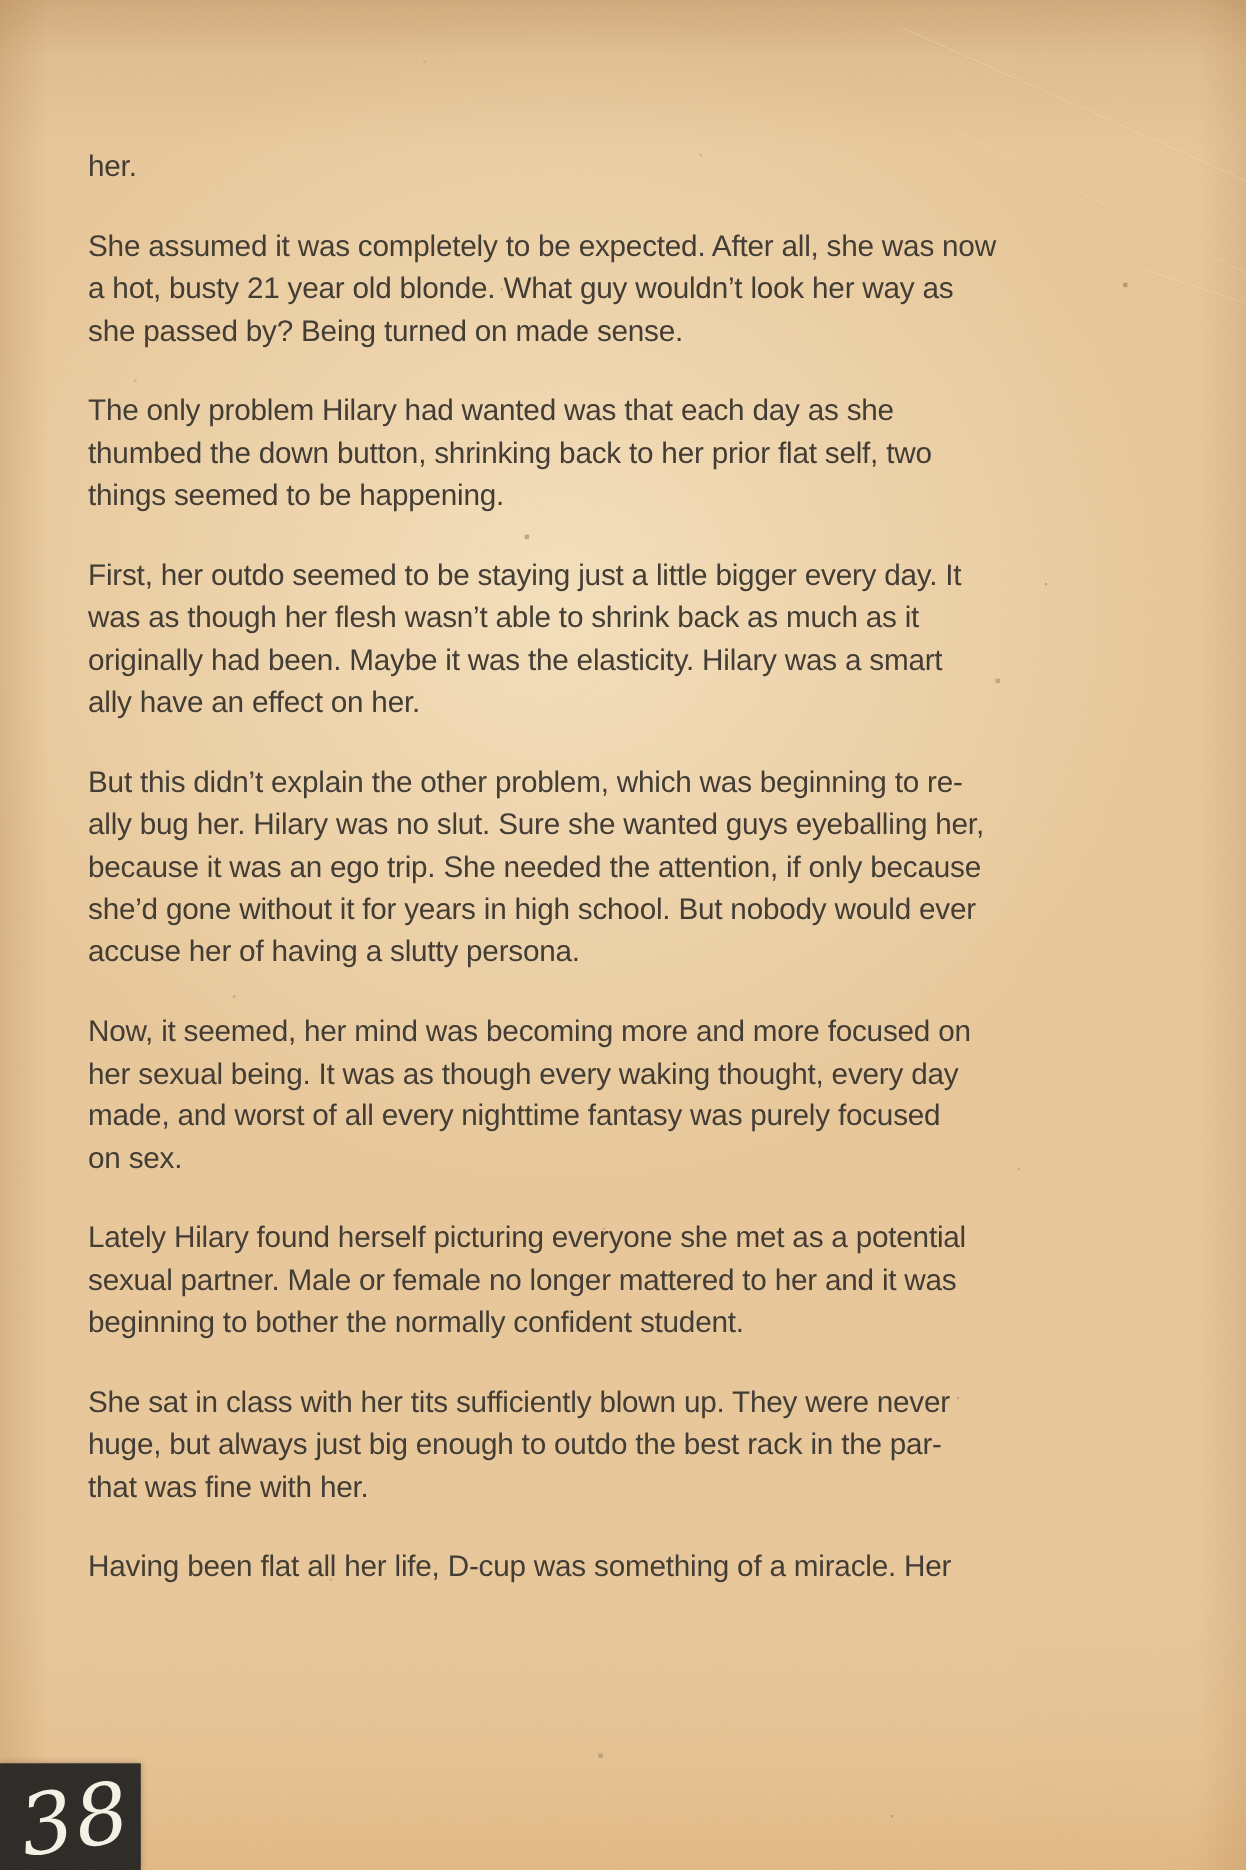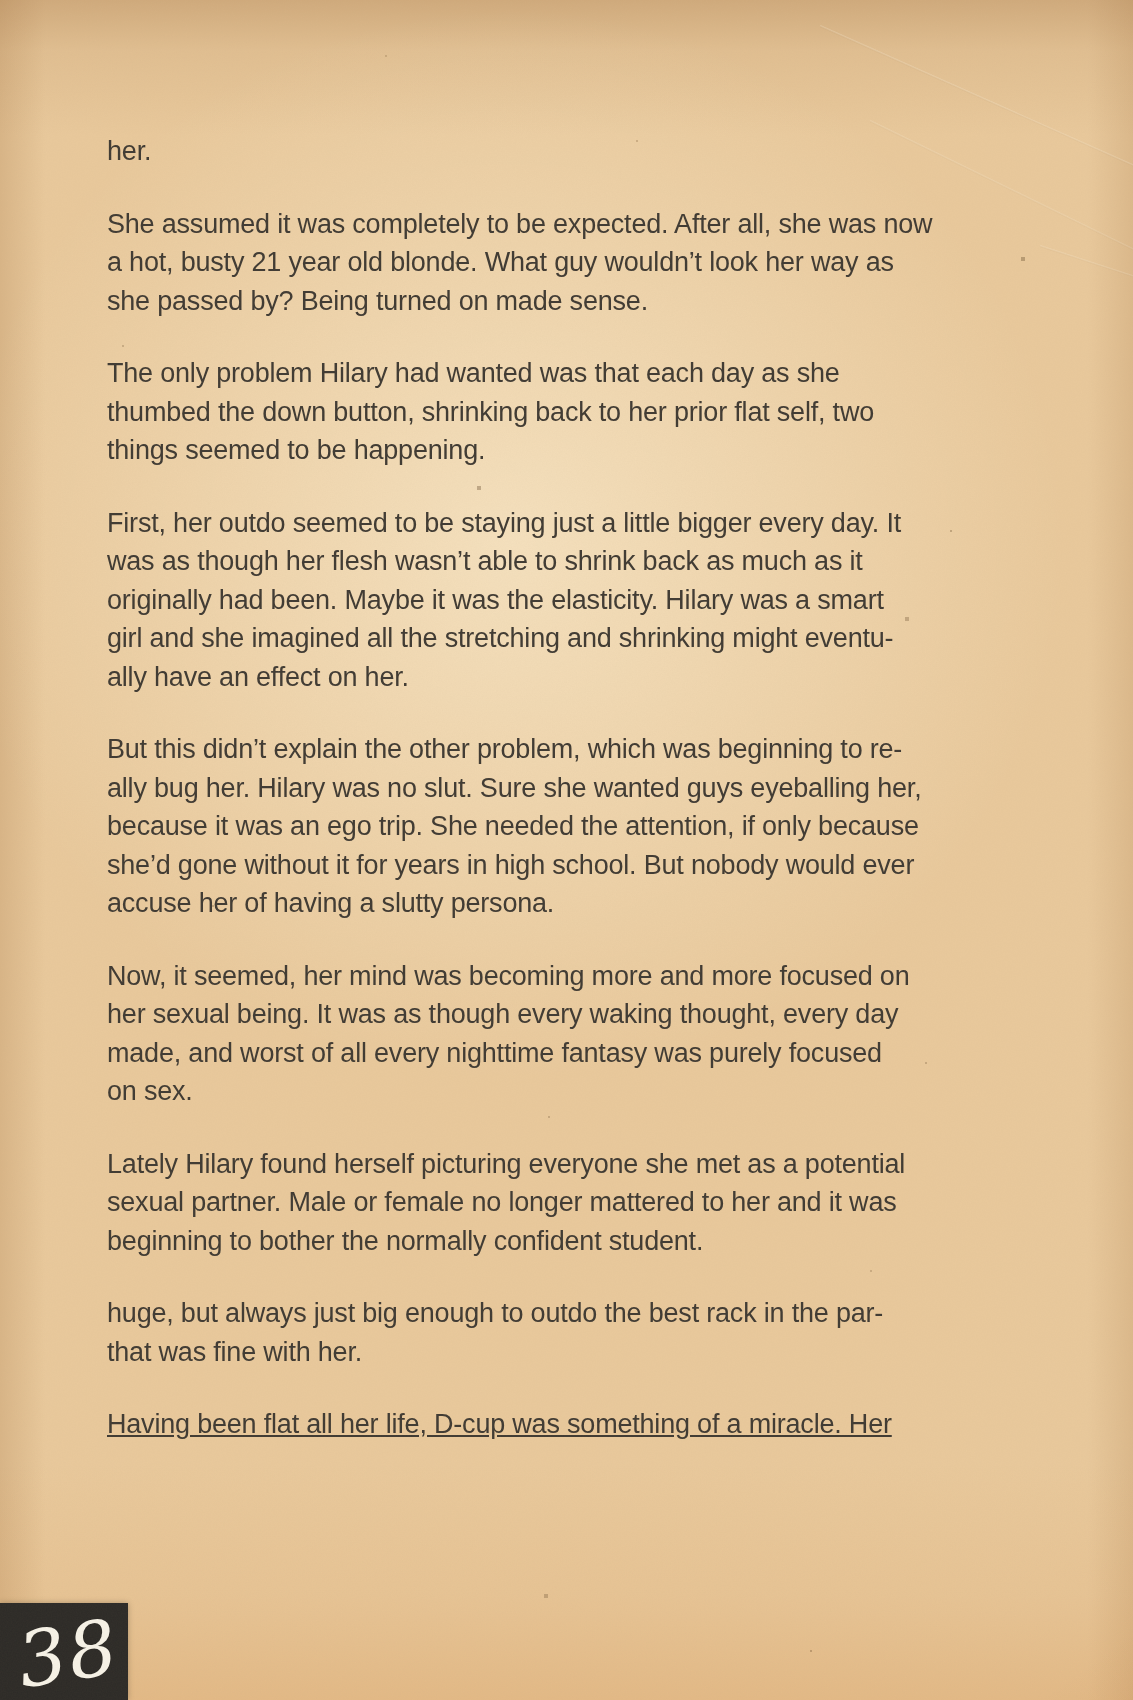--- a/index.html
+++ b/index.html
@@ -60,22 +60,22 @@
     position: absolute;
     left: 80px;
     top: 132px;
     width: 985px;
     font-size: 27px;
     line-height: 38.5px;
     letter-spacing: -0.2px;
     color: #3f3a33;
   }
   .para { margin: 0 0 34px 0; }
-  .para:last-child { margin-bottom: 0; text-decoration: underline; }
-  .line { display: block; white-space: nowrap; margin-left: 27px; }
+  .para:last-child { margin-bottom: 0; }
+  .line { display: block; white-space: nowrap; }
 
   .page-number-box {
     position: absolute;
     left: 0;
     top: 1603px;
     width: 128px;
     height: 97px;
     background: #2c2a27;
     box-shadow: 0 0 6px rgba(0,0,0,0.25);
   }
@@ -113,21 +113,20 @@
     </p>
     <p class="para">
       <span class="line">The only problem Hilary had wanted was that each day as she</span>
       <span class="line">thumbed the down button, shrinking back to her prior flat self, two</span>
       <span class="line">things seemed to be happening.</span>
     </p>
     <p class="para">
       <span class="line">First, her outdo seemed to be staying just a little bigger every day. It</span>
       <span class="line">was as though her flesh wasn’t able to shrink back as much as it</span>
       <span class="line">originally had been. Maybe it was the elasticity. Hilary was a smart</span>
-      <span class="line">girl and she imagined all the stretching and shrinking might eventu-</span>
       <span class="line">ally have an effect on her.</span>
     </p>
     <p class="para">
       <span class="line">But this didn’t explain the other problem, which was beginning to re-</span>
       <span class="line">ally bug her. Hilary was no slut. Sure she wanted guys eyeballing her,</span>
       <span class="line">because it was an ego trip. She needed the attention, if only because</span>
       <span class="line">she’d gone without it for years in high school. But nobody would ever</span>
       <span class="line">accuse her of having a slutty persona.</span>
     </p>
     <p class="para">
@@ -135,20 +134,21 @@
       <span class="line">her sexual being. It was as though every waking thought, every day</span>
       <span class="line">made, and worst of all every nighttime fantasy was purely focused</span>
       <span class="line">on sex.</span>
     </p>
     <p class="para">
       <span class="line">Lately Hilary found herself picturing everyone she met as a potential</span>
       <span class="line">sexual partner. Male or female no longer mattered to her and it was</span>
       <span class="line">beginning to bother the normally confident student.</span>
     </p>
     <p class="para">
+      <span class="line">She sat in class with her tits sufficiently blown up. They were never</span>
       <span class="line">huge, but always just big enough to outdo the best rack in the par-</span>
       <span class="line">that was fine with her.</span>
     </p>
     <p class="para">
       <span class="line">Having been flat all her life, D-cup was something of a miracle. Her</span>
     </p>
   </div>
 
   <div class="page-number-box">
     <span class="page-number">38</span>

